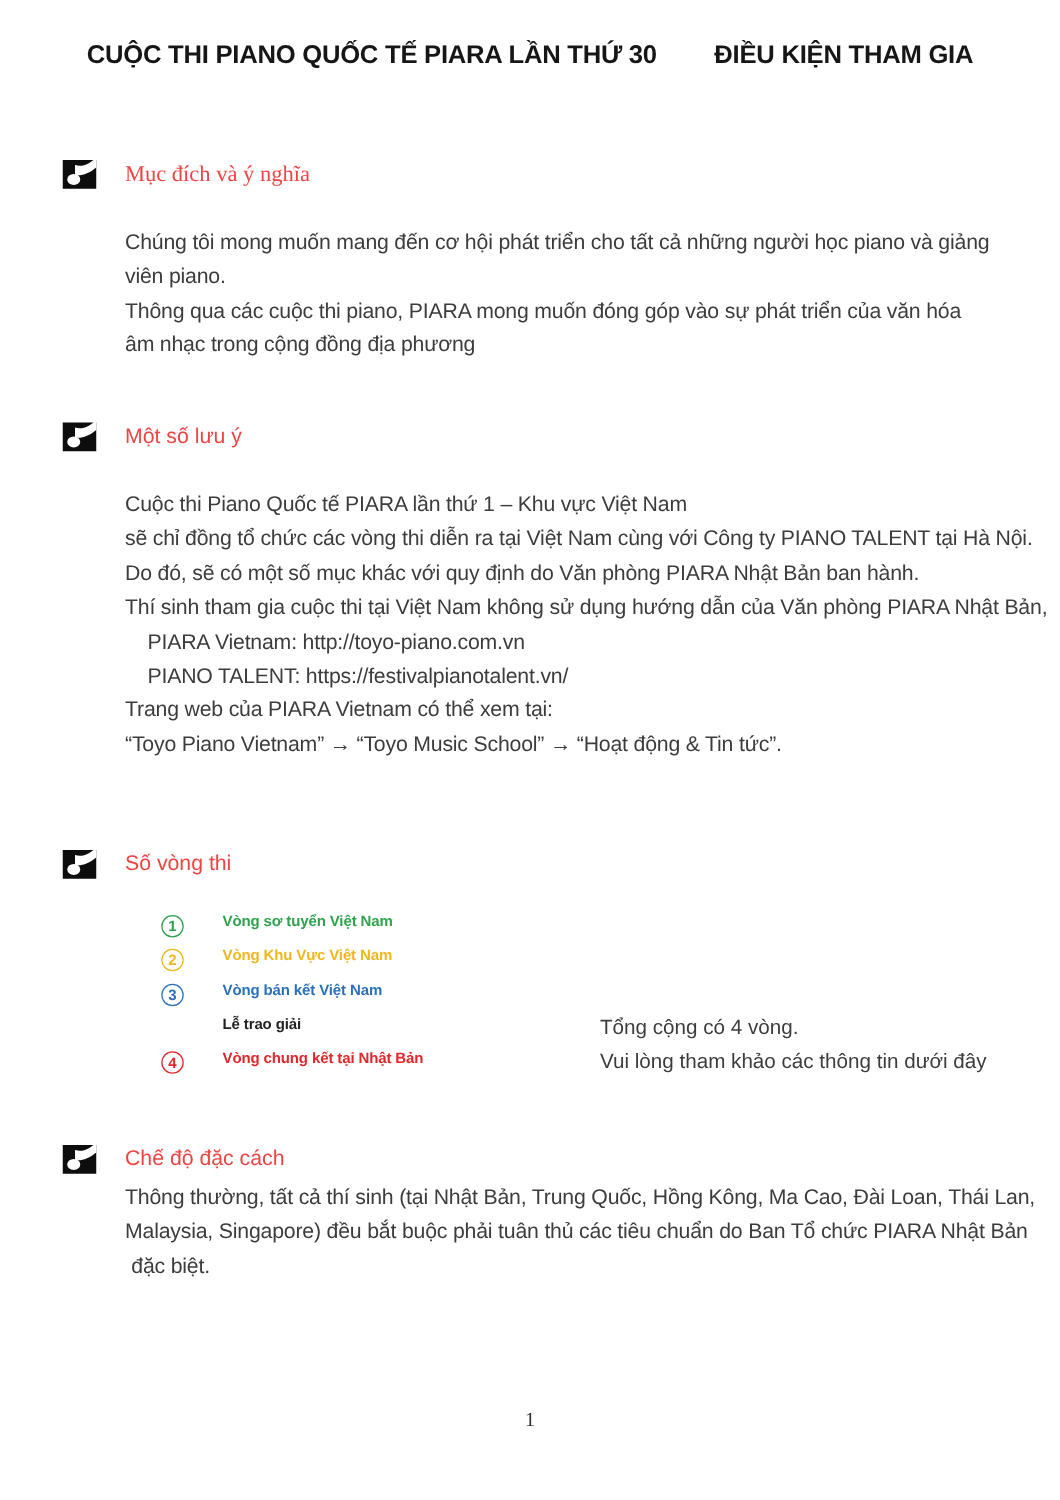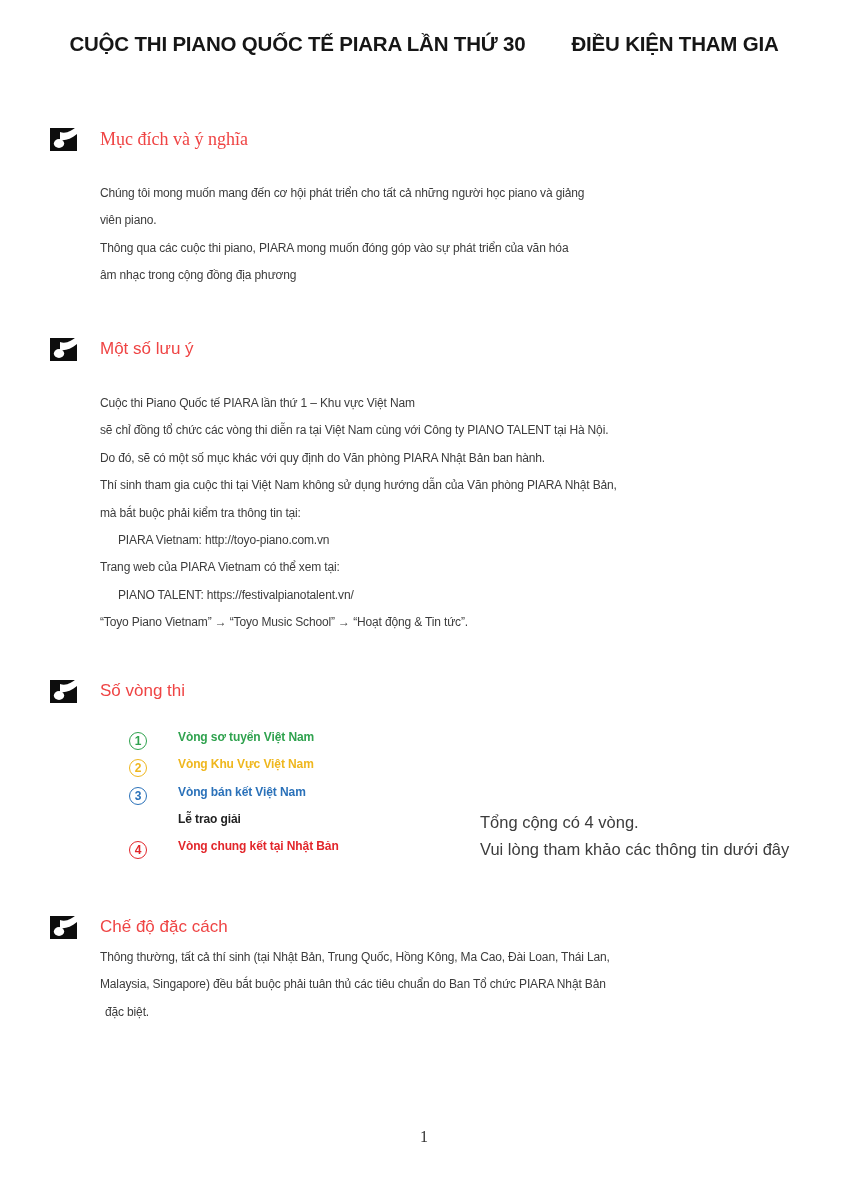--- a/index.html
+++ b/index.html
@@ -26,21 +26,21 @@
     display: flex; align-items: center; gap: 22px;
     color: #ef4444;
   }
   .sec-head .head-text { font-size: 17px; }
   .serif { font-family: "Liberation Serif", serif; font-size: 18px !important; }
   .note-icon { width: 28px; height: 26px; display: inline-block; line-height: 0; }
 
   
   .para { position: absolute; left: 100px; width: 740px; }
   .para .line {
-    font-size: 12px; line-height: 27.4px; letter-spacing: -0.15px;
+    font-size: 17px; line-height: 27.4px; letter-spacing: -0.15px;
     white-space: nowrap; color: #3c3c3c;
   }
   .indent { padding-left: 18px; }
   .indent-xs { padding-left: 5px; }
 
   
   .rounds { position: absolute; left: 0; top: 729px; width: 848px; }
   .round-row { position: relative; height: 27.3px; }
   .cnum {
     position: absolute; left: 129px; top: 3px;
@@ -105,24 +105,23 @@
         <ellipse cx="9" cy="17.5" rx="5.2" ry="4.4" fill="#ffffff"></ellipse>
       </svg>
     </span>
     <span class="head-text">Một số lưu ý</span>
   </div>
   <div class="para" style="top:390px">
     <div class="line">Cuộc thi Piano Quốc tế PIARA lần thứ 1 – Khu vực Việt Nam</div>
     <div class="line">sẽ chỉ đồng tổ chức các vòng thi diễn ra tại Việt Nam cùng với Công ty PIANO TALENT tại Hà Nội.</div>
     <div class="line">Do đó, sẽ có một số mục khác với quy định do Văn phòng PIARA Nhật Bản ban hành.</div>
     <div class="line">Thí sinh tham gia cuộc thi tại Việt Nam không sử dụng hướng dẫn của Văn phòng PIARA Nhật Bản,</div>
-    <div class="line">mà bắt buộc phải kiểm tra thông tin tại:</div>
     <div class="line indent">PIARA Vietnam: http://toyo-piano.com.vn</div>
+    <div class="line indent">PIANO TALENT: https://festivalpianotalent.vn/</div>
     <div class="line">Trang web của PIARA Vietnam có thể xem tại:</div>
-    <div class="line indent">PIANO TALENT: https://festivalpianotalent.vn/</div>
     <div class="line">“Toyo Piano Vietnam” → “Toyo Music School” → “Hoạt động &amp; Tin tức”.</div>
   </div>
 
   <div class="sec-head" style="top:678px">
     <span class="note-icon">
       <svg width="28" height="26" viewBox="0 0 28 26">
         <rect x="0" y="2" width="27" height="23" fill="#0d0d0d"></rect>
         <path d="M10 14 L10 6 C16 8 22 5 27 0 L27 8 C21 13 15 15 10 14 Z" fill="#ffffff"></path>
         <ellipse cx="9" cy="17.5" rx="5.2" ry="4.4" fill="#ffffff"></ellipse>
       </svg>

